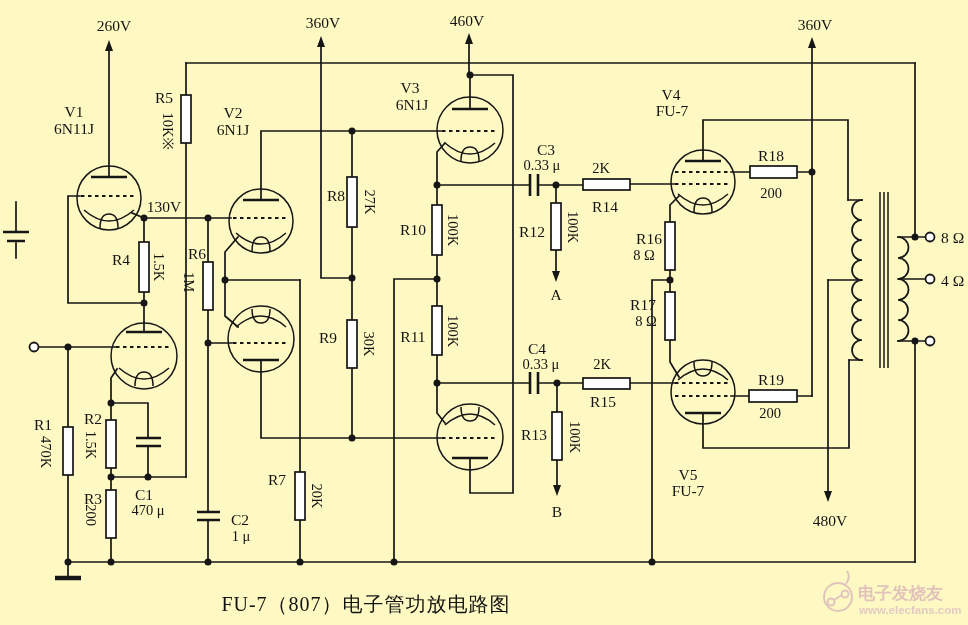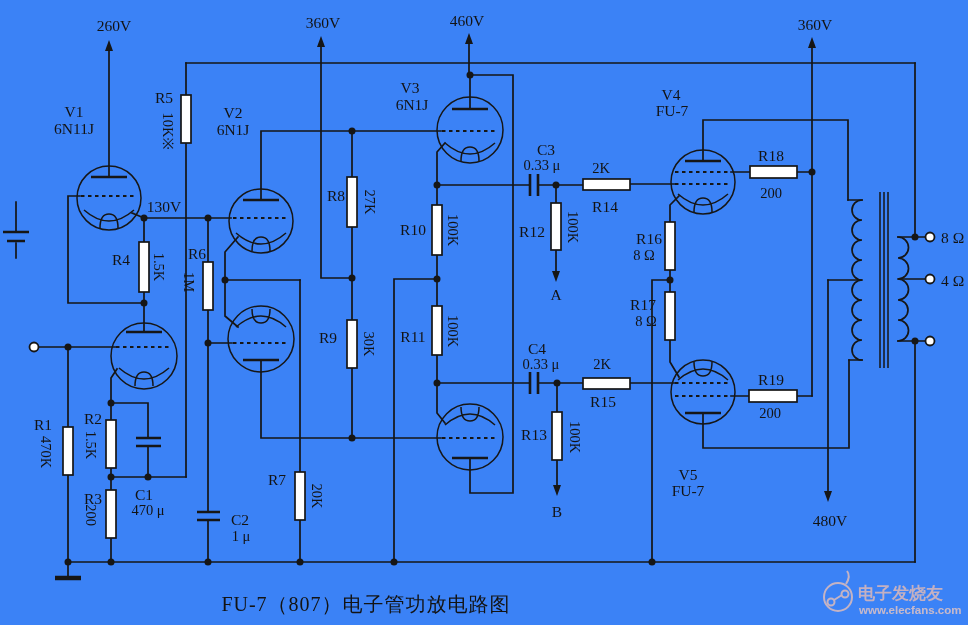--- a/index.html
+++ b/index.html
@@ -1,16 +1,16 @@
 <!DOCTYPE html>
 <html><head>
 <meta charset="utf-8">
 <style>
   html,body{margin:0;padding:0;background:#ffffff;}
-  .stage{position:relative;width:968px;height:625px;background:#3b82f6;overflow:hidden;}
+  .stage{position:relative;width:968px;height:625px;background:#fef9c3;overflow:hidden;}
   svg{display:block;}
   .wire{stroke:#161616;stroke-width:1.7;fill:none;stroke-linecap:square;}
   .thin{stroke:#161616;stroke-width:1.5;fill:none;}
   .plate{stroke:#161616;stroke-width:2.6;fill:none;stroke-linecap:butt;}
   .grid-dash{stroke:#161616;stroke-width:1.9;fill:none;stroke-dasharray:3.5 3.5;}
   .rbox{fill:#ffffff;stroke:#161616;stroke-width:1.7;}
   .dot{fill:#161616;stroke:none;}
   .term{fill:#ffffff;stroke:#161616;stroke-width:1.8;}
   .arrow{fill:#161616;stroke:none;}
   .gbar{stroke:#161616;stroke-width:4.5;fill:none;}

